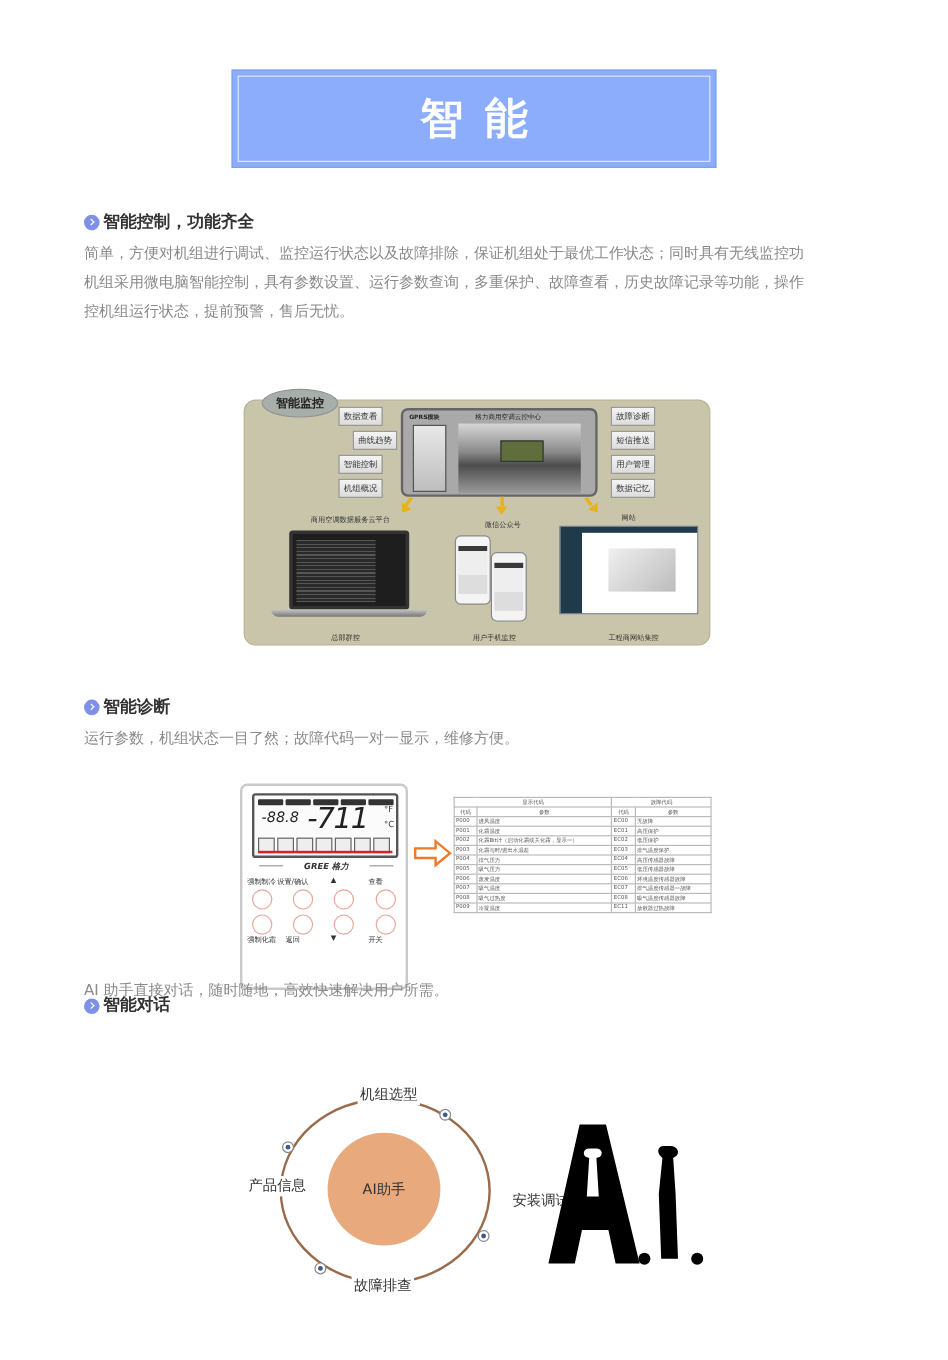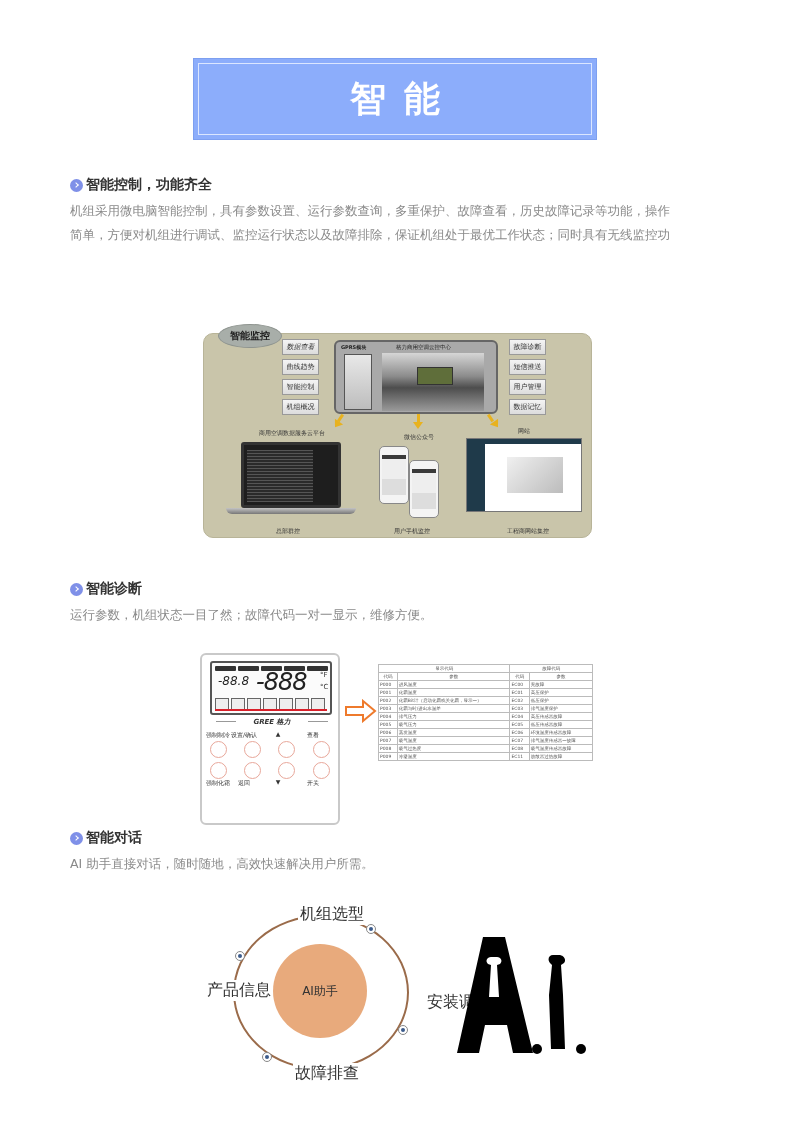--- a/index.html
+++ b/index.html
@@ -55,48 +55,49 @@
 
   .big-arrow { position: absolute; left: 345px; top: 699px; width: 32px; height: 24px; }
 
   .codetab { position: absolute; left: 378px; top: 664px; width: 215px; font-size: 4.5px; color: #555; border-collapse: collapse; }
   .codetab td, .codetab th { border: 1px solid #bbb; height: 8px; padding: 0 1px; font-weight: normal; text-align: left; white-space: nowrap; overflow: hidden; }
   .codetab th { text-align: center; }
 
   
   .cycle { position: absolute; left: 233px; top: 915px; width: 176px; height: 155px; border: 2px solid #9a6b4a; border-radius: 50%; }
   .ai-core { position: absolute; left: 273px; top: 944px; width: 94px; height: 94px; border-radius: 50%; background: #e8aa7c; display: flex; align-items: center; justify-content: center; font-size: 12px; color: #333; }
-  .cyc-label { position: absolute; font-size: 16px; color: #333; background: #fff; padding: 0 2px; }
+  .cyc-label { position: absolute; font-size: 12px; color: #333; background: #fff; padding: 0 2px; }
   .cyc-dot { position: absolute; width: 10px; height: 10px; border-radius: 50%; border: 1px solid #888; background: #fff; display: flex; align-items: center; justify-content: center; }
   .cyc-dot::after { content:""; width: 4px; height: 4px; border-radius: 50%; background: #3c5b8c; }
 
   .ai-logo { position: absolute; left: 455px; top: 935px; width: 135px; height: 122px; }
 </style>
 </head>
 <body>
 
 <div class="banner">
   <div class="banner-inner">
       <span class="banner-title">智能</span>
     </div>
 </div>
 
 <div class="sec-head" style="top:176px;">
   <span class="bullet"></span>
   <span class="sec-title">智能控制，功能齐全</span>
 </div>
 <div class="para" style="top:199px;">
+  <div>简单，方便对机组进行调试、监控运行状态以及故障排除，保证机组处于最优工作状态；同时具有无线监控功</div>
   <div>机组采用微电脑智能控制，具有参数设置、运行参数查询，多重保护、故障查看，历史故障记录等功能，操作</div>
-  <div>简单，方便对机组进行调试、监控运行状态以及故障排除，保证机组处于最优工作状态；同时具有无线监控功</div>
+  <div>控机组运行状态，提前预警，售后无忧。</div>
 </div>
 
 <div class="mon">
   <div class="mon-tag">智能监控</div>
-  <div class="mbtn" style="left:78px;top:5px;font-style:italic;">数据查看</div>
-  <div class="mbtn" style="left:78px;top:25px;">曲线趋势</div>
+  <div class="mbtn" style="left:78px;top:5px;">数据查看</div>
+  <div class="mbtn" style="left:90px;top:25px;">曲线趋势</div>
   <div class="mbtn" style="left:78px;top:45px;">智能控制</div>
   <div class="mbtn" style="left:78px;top:65px;">机组概况</div>
 
   <div class="center-box">
     <span class="cb-gprs">GPRS模块</span>
     <span class="cb-title">格力商用空调云控中心</span>
     <div class="cb-panel"></div>
     <div class="cb-room"></div>
   </div>
 
@@ -142,21 +143,21 @@
 <div class="ctrl">
   <div class="lcd">
     <div class="lcd-tabs">
         <div class="lcd-tab"></div>
         <div class="lcd-tab"></div>
         <div class="lcd-tab"></div>
         <div class="lcd-tab"></div>
         <div class="lcd-tab"></div>
       </div>
     <span class="lcd-small">-88.8</span>
-    <span class="lcd-big">-888</span>
+    <span class="lcd-big">-711</span>
     <span style="position:absolute;left:108px;top:8px;font-size:7px;">°F</span>
     <span style="position:absolute;left:108px;top:20px;font-size:7px;">°C</span>
     <div class="lcd-icons">
       <div class="lcd-icon"></div>
         <div class="lcd-icon"></div>
         <div class="lcd-icon"></div>
         <div class="lcd-icon"></div>
         <div class="lcd-icon"></div>
         <div class="lcd-icon"></div>
         <div class="lcd-icon"></div>
@@ -263,21 +264,21 @@
         <td>EC11</td>
         <td>放散器过热故障</td>
       </tr>
   </tbody>
 </table>
 
 <div class="sec-head" style="top:829px;">
   <span class="bullet"></span>
   <span class="sec-title">智能对话</span>
 </div>
-<div class="para" style="top:852px;">
+<div class="para" style="top:813px;">
   <div>AI 助手直接对话，随时随地，高效快速解决用户所需。</div>
 </div>
 
 <div class="cycle"></div>
 <div class="ai-core">AI助手</div>
 <span class="cyc-label" style="left:298px;top:904px;">机组选型</span>
 <span class="cyc-label" style="left:393px;top:992px;margin-left:32px;">安装调试</span>
 <span class="cyc-label" style="left:293px;top:1063px;">故障排查</span>
 <span class="cyc-label" style="left:205px;top:980px;text-align:right;">产品信息</span>
 <div class="cyc-dot" style="left:366px;top:924px;"></div>

